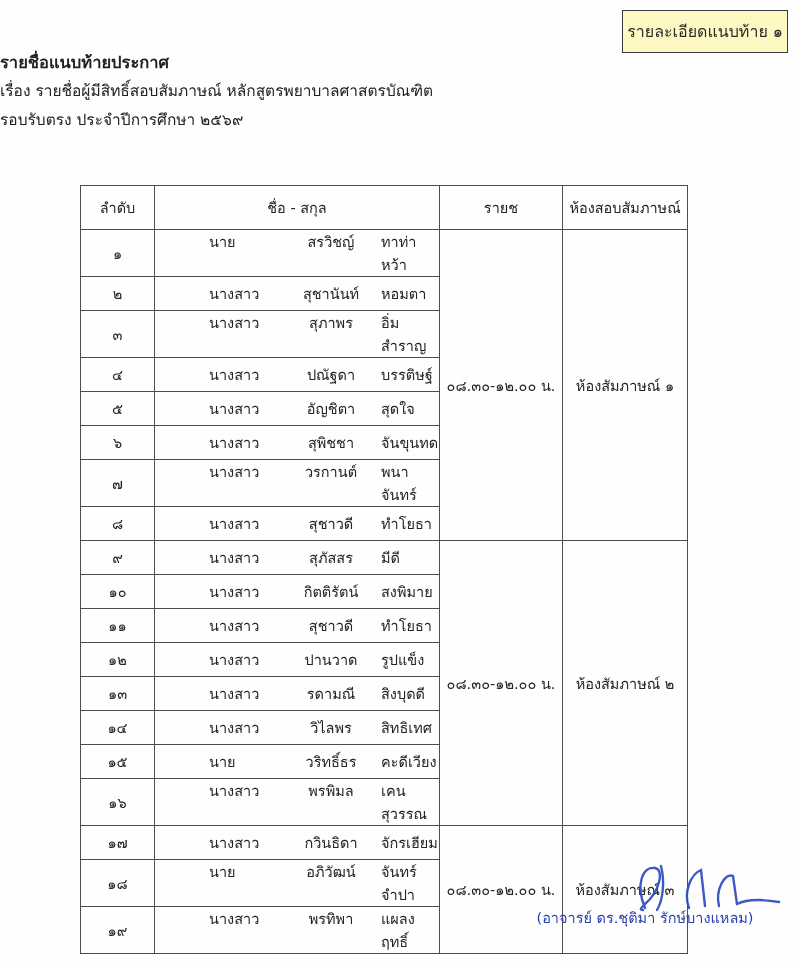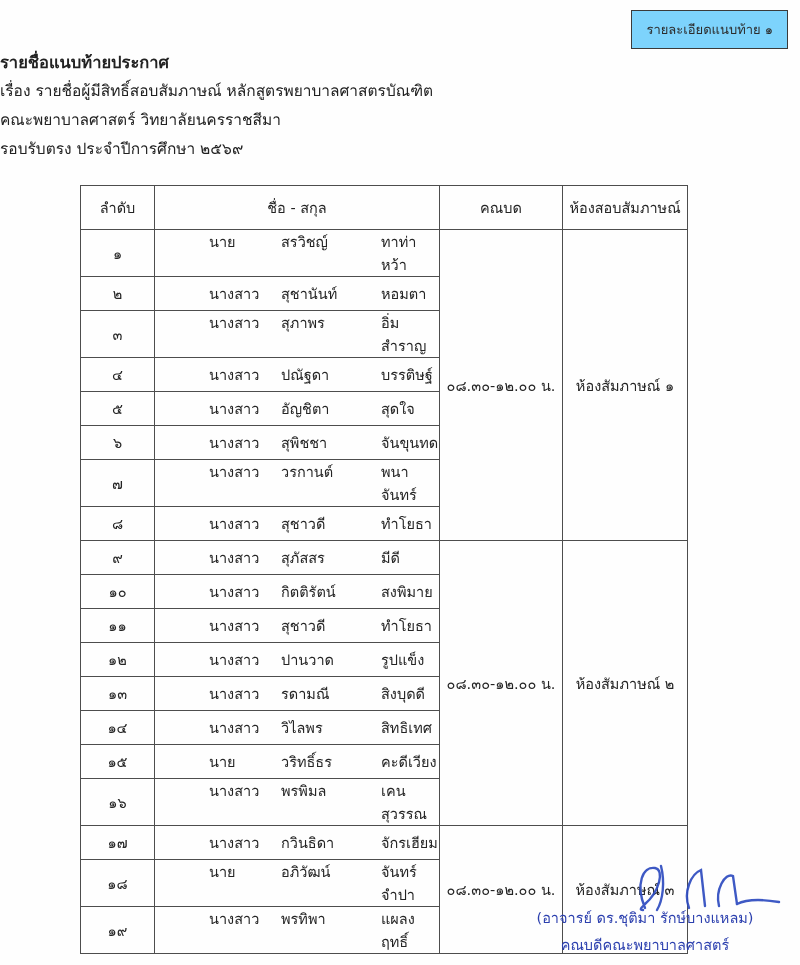--- a/index.html
+++ b/index.html
@@ -10,24 +10,24 @@
     margin: 0 auto;
     background: #fefefe;
     font-family: "DejaVu Sans", "Liberation Sans", sans-serif;
     color: #1e1e1e;
     overflow: hidden;
   }
   .corner-box {
     position: absolute;
     top: 10px; right: 12px;
     border: 1.5px solid #3a3a3a;
-    padding: 8px 14px;
-    font-size: 13px;
+    padding: 8px 4px;
+    font-size: 16px;
     color: #2c2c2c;
-    background: #7dd3fc;
+    background: #fef9c3;
   }
   .titles {
     position: absolute;
     top: 48px; left: 0; right: 0;
     line-height: 29px;
     font-size: 15.5px;
     color: #222;
   }
   .titles .t1 { font-weight: bold; font-size: 16.5px; }
   .doc-table {
@@ -48,21 +48,21 @@
   .doc-table thead th { height: 43px; text-align: center; font-size: 14.5px; }
   .doc-table tbody td { height: 33px; }
   .col-no   { width: 74px; }
   .col-name { width: 285px; }
   .col-time { width: 123px; }
   .col-room { width: 125px; }
   td.no-cell { text-align: center; }
   td.name-cell { padding-left: 22px; }
   .name-grid { display: flex; margin-left: 32px; }
   .name-grid .prefix { width: 72px; flex: none; }
-  .name-grid .fname  { width: 100px; flex: none; }
+  .name-grid .fname  { width: 100px; flex: none; text-align: center; }
   .name-grid .lname  { flex: 1; }
   td.time-cell, td.room-cell { text-align: center; vertical-align: middle; }
   .sig-block {
     position: absolute;
     left: 490px; top: 905px;
     width: 310px;
     text-align: center;
     color: #2b3fae;
     font-size: 14.5px;
     line-height: 27px;
@@ -78,36 +78,35 @@
 
 <div class="page">
 
   <div class="corner-box">
     <span>รายละเอียดแนบท้าย ๑</span>
   </div>
 
   <div class="titles">
     <div class="t1">รายชื่อแนบท้ายประกาศ</div>
     <div>เรื่อง  รายชื่อผู้มีสิทธิ์สอบสัมภาษณ์ หลักสูตรพยาบาลศาสตรบัณฑิต</div>
-    <div>คณะพยาบาลศาสตร์  วิทยาลัยนครราชสีมา</div>
     <div>รอบรับตรง  ประจำปีการศึกษา ๒๕๖๙</div>
   </div>
 
   <table class="doc-table">
     <colgroup>
       <col class="col-no">
         <col class="col-name">
         <col class="col-time">
         <col class="col-room">
     </colgroup>
     <thead>
       <tr>
         <th>ลำดับ</th>
         <th>ชื่อ - สกุล</th>
-        <th>คณบด</th>
+        <th>รายช</th>
         <th>ห้องสอบสัมภาษณ์</th>
       </tr>
     </thead>
     <tbody>
 
       <tr>
         <td class="no-cell">๑</td>
         <td class="name-cell">
             <div class="name-grid">
           <span class="prefix">นาย</span>
@@ -312,16 +311,15 @@
       <path d="M30 50 C 20 26, 28 8, 40 10 C 50 12, 44 34, 30 46 C 26 50, 24 52, 28 52"></path>
       <path d="M46 8 C 50 24, 48 42, 42 52"></path>
       <path d="M74 50 C 68 34, 76 16, 86 12 L 90 48"></path>
       <path d="M104 48 C 100 32, 110 14, 118 18 L 122 46"></path>
       <path d="M122 46 C 134 40, 152 42, 164 44"></path>
     </g>
   </svg>
 
   <div class="sig-block">
     <div>(อาจารย์ ดร.ชุติมา รักษ์บางแหลม)</div>
-    <div>คณบดีคณะพยาบาลศาสตร์</div>
   </div>
 
 </div>
 
 </body></html>

